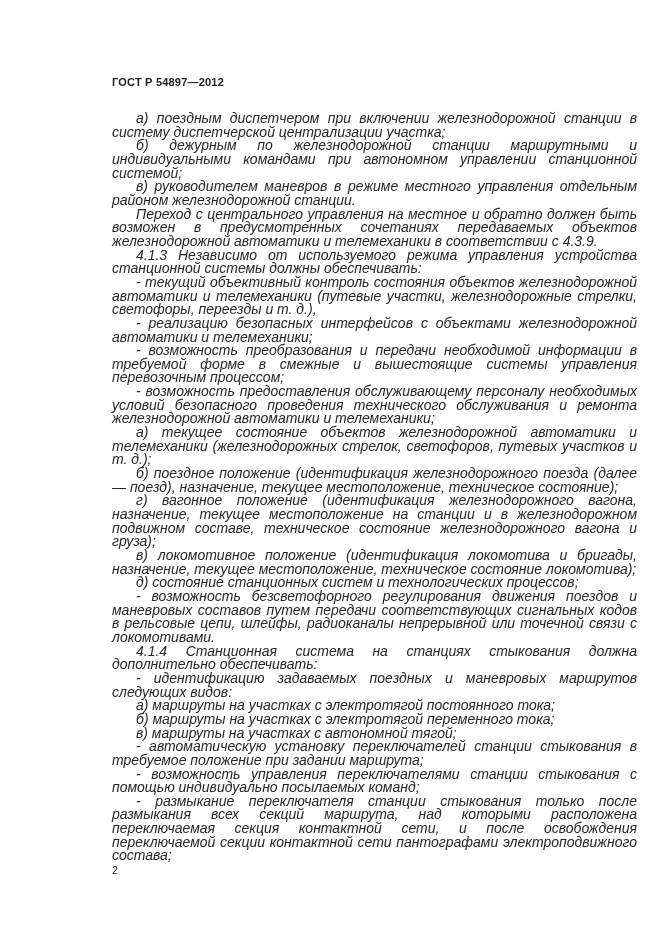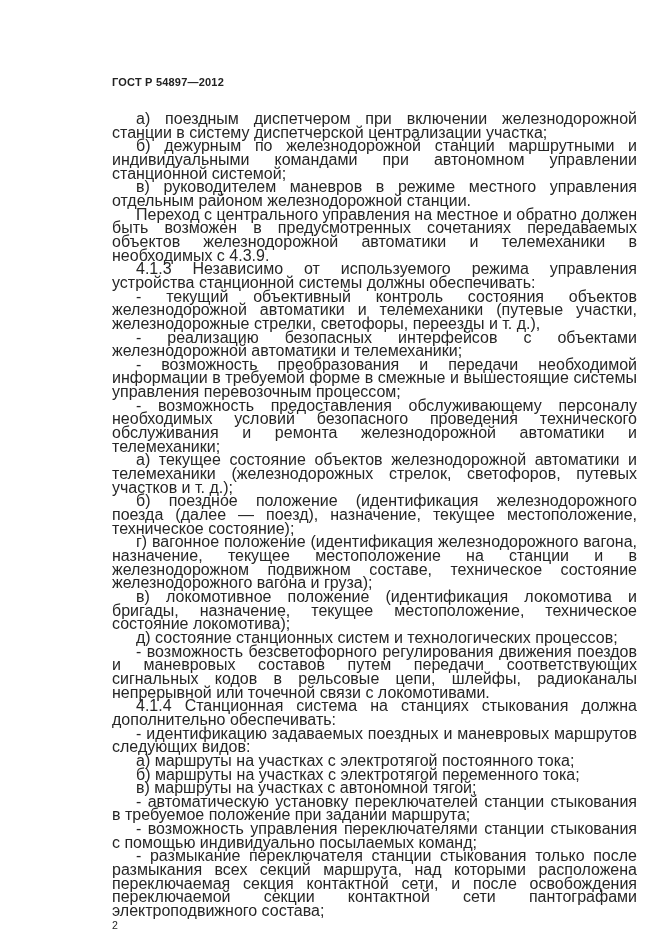--- a/index.html
+++ b/index.html
@@ -20,23 +20,24 @@
     margin-left: 36px;
   }
   .doc-header {
     font-size: 11px;
     font-weight: bold;
     letter-spacing: 0.2px;
     color: #222222;
   }
   .doc-body {
     margin-top: 24px;
-    font-size: 16px;
+    font-size: 14px;
     line-height: 13.65px;
     text-align: justify;
+    font-style: italic;
   }
   .doc-body p {
     margin: 0;
     padding: 0;
     text-indent: 24px;
   }
   .page-number {
     margin-top: 1px;
     font-size: 10.6px;
     line-height: 13.65px;
@@ -47,21 +48,21 @@
 </head>
 <body>
 
 <div class="page">
   <div class="doc-header">ГОСТ Р 54897—2012</div>
 
   <div class="doc-body" id="doc-body">
       <p>а) поездным диспетчером при включении железнодорожной станции в систему диспетчерской централизации участка;</p>
       <p>б) дежурным по железнодорожной станции маршрутными и индивидуальными командами при автономном управлении станционной системой;</p>
       <p>в) руководителем маневров в режиме местного управления отдельным районом железнодорожной станции.</p>
-      <p>Переход с центрального управления на местное и обратно должен быть возможен в предусмотренных сочетаниях передаваемых объектов железнодорожной автоматики и телемеханики в необходимых с 4.3.9.</p>
+      <p>Переход с центрального управления на местное и обратно должен быть возможен в предусмотренных сочетаниях передаваемых объектов железнодорожной автоматики и телемеханики в соответствии с 4.3.9.</p>
       <p>4.1.3 Независимо от используемого режима управления устройства станционной системы должны обеспечивать:</p>
       <p>- текущий объективный контроль состояния объектов железнодорожной автоматики и телемеханики (путевые участки, железнодорожные стрелки, светофоры, переезды и т. д.),</p>
       <p>- реализацию безопасных интерфейсов с объектами железнодорожной автоматики и телемеханики;</p>
       <p>- возможность преобразования и передачи необходимой информации в требуемой форме в смежные и вышестоящие системы управления перевозочным процессом;</p>
       <p>- возможность предоставления обслуживающему персоналу необходимых условий безопасного проведения технического обслуживания и ремонта железнодорожной автоматики и телемеханики;</p>
       <p>а) текущее состояние объектов железнодорожной автоматики и телемеханики (железнодорожных стрелок, светофоров, путевых участков и т. д.);</p>
       <p>б) поездное положение (идентификация железнодорожного поезда (далее — поезд), назначение, текущее местоположение, техническое состояние);</p>
       <p>г) вагонное положение (идентификация железнодорожного вагона, назначение, текущее местоположение на станции и в железнодорожном подвижном составе, техническое состояние железнодорожного вагона и груза);</p>
       <p>в) локомотивное положение (идентификация локомотива и бригады, назначение, текущее местоположение, техническое состояние локомотива);</p>
       <p>д) состояние станционных систем и технологических процессов;</p>

